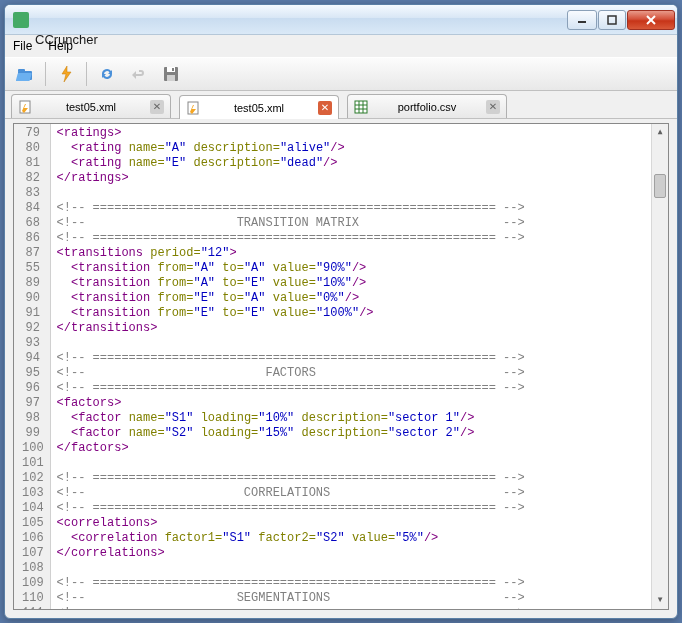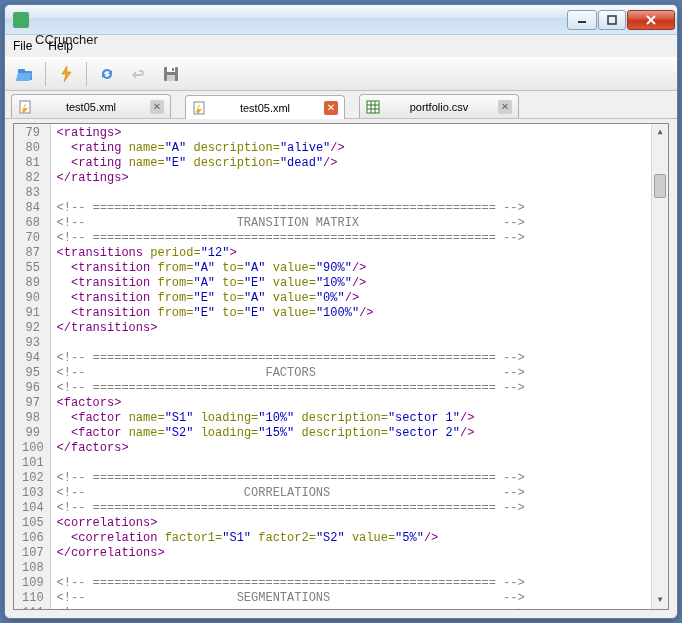--- a/index.html
+++ b/index.html
@@ -11,21 +11,21 @@
 .win-ctrls { display:flex; gap:1px; }
 .win-btn { width:30px; height:20px; border:1px solid #8aa0b8; background:linear-gradient(#f8fbff,#d5e4f3); border-radius:3px; display:flex; align-items:center; justify-content:center; font-size:11px; cursor:pointer; }
 .win-btn.max { width:28px; }
 .win-btn.close { width:48px; background:linear-gradient(#e89a8a,#d4513a 45%,#c73418 55%,#d85838); border-color:#a03020; color:#fff; }
 .menubar { height:22px; background:#f0f0f0; display:flex; align-items:center; padding:0 0; }
 .menu-item { padding:3px 8px; cursor:pointer; }
 .toolbar { height:34px; background:linear-gradient(#fcfcfc,#e8e8e8); border-top:1px solid #fff; border-bottom:1px solid #c0c0c0; display:flex; align-items:center; padding:0 6px; gap:4px; }
 .tool-btn { width:28px; height:28px; display:flex; align-items:center; justify-content:center; border-radius:3px; cursor:pointer; }
 .tool-sep { width:1px; height:24px; background:#c0c0c0; margin:0 2px; }
 .icon-svg { width:18px; height:18px; }
-.tabbar { height:28px; background:#f0f0f0; display:flex; align-items:flex-end; padding:4px 6px 0 6px; gap:14px; border-bottom:1px solid #c0c0c0; }
+.tabbar { height:28px; background:#f0f0f0; display:flex; align-items:flex-end; padding:4px 6px 0 6px; gap:8px; border-bottom:1px solid #c0c0c0; }
 .tab { height:24px; min-width:160px; background:linear-gradient(#fafafa,#e8e8e8); border:1px solid #b0b0b0; border-bottom:none; border-radius:4px 4px 0 0; display:flex; align-items:center; padding:0 6px; gap:6px; cursor:pointer; font-size:11px; }
 .tab.active { background:#fff; position:relative; top:1px; }
 .tab-icon { width:14px; height:14px; display:inline-block; }
 .tab-label { flex:1; text-align:center; }
 .tab-close { width:14px; height:14px; border-radius:2px; background:#d0d0d0; display:flex; align-items:center; justify-content:center; font-size:10px; color:#666; cursor:pointer; }
 .tab-close.mod { background:#d9603a; color:#fff; }
 .editor-wrap { position:absolute; left:8px; right:8px; top:118px; bottom:8px; background:#fff; border:1px solid #888; }
 .editor { display:flex; height:100%; font-family:"Courier New",monospace; font-size:12px; line-height:15px; overflow:hidden; }
 .gutter { background:#f0f0f0; border-right:1px solid #d0d0d0; text-align:center; padding:2px 6px 2px 8px; color:#808080; user-select:none; }
 .gutter div { height:15px; }
@@ -139,21 +139,21 @@
   <div class="editor-wrap">
     <div class="editor">
       <div class="gutter" id="gutter">
           <div>79</div>
           <div>80</div>
           <div>81</div>
           <div>82</div>
           <div>83</div>
           <div>84</div>
           <div>68</div>
-          <div>70</div>
+          <div>86</div>
           <div>87</div>
           <div>55</div>
           <div>89</div>
           <div>90</div>
           <div>91</div>
           <div>92</div>
           <div>93</div>
           <div>94</div>
           <div>95</div>
           <div>96</div>

